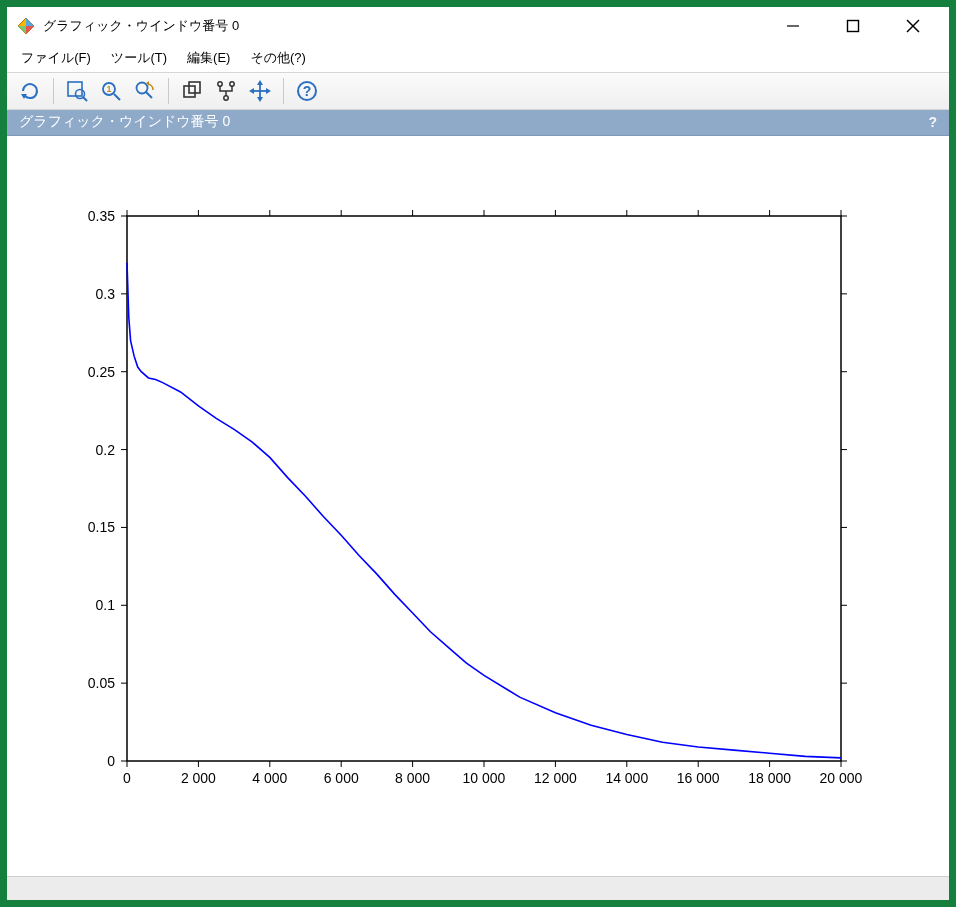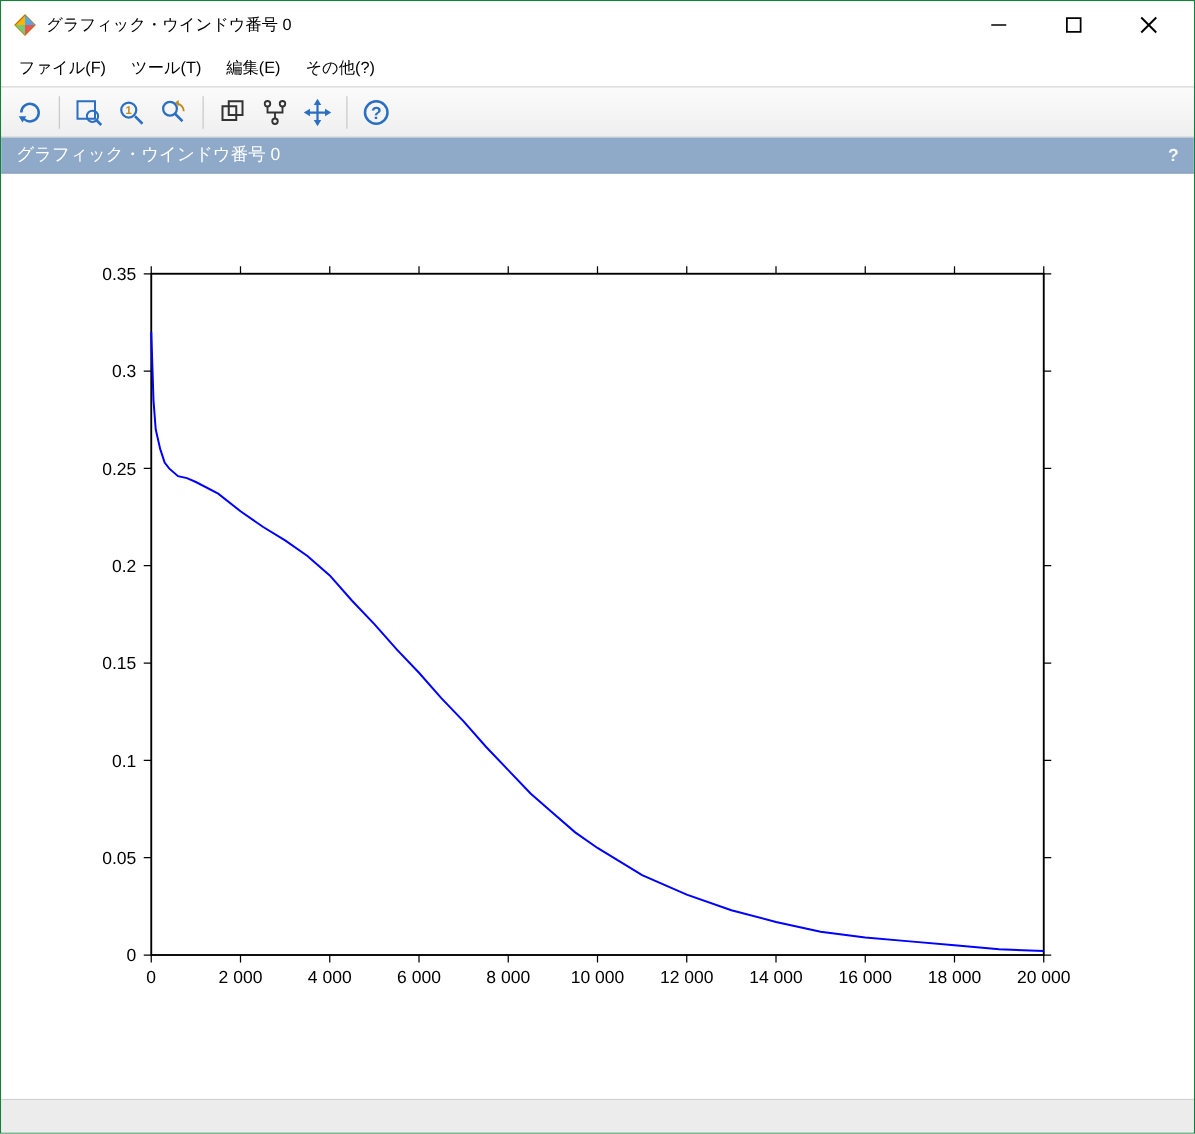--- a/index.html
+++ b/index.html
@@ -1,16 +1,16 @@
 <!DOCTYPE html>
 <html><head>
 <meta charset="utf-8">
 <style>
   html,body{margin:0;padding:0;font-family:"Yu Gothic","Meiryo",sans-serif;font-size:13px;color:#000;background:#fff}
-  .window{width:956px;height:907px;border:1px solid #15803d;box-sizing:border-box;display:flex;flex-direction:column;background:#fff}
+  .window{width:956px;height:907px;border:7px solid #15803d;box-sizing:border-box;display:flex;flex-direction:column;background:#fff}
   .titlebar{height:38px;display:flex;align-items:center;padding:0 6px 0 10px;background:#fff}
   .titlebar .app-icon{width:18px;height:18px;margin-right:8px}
   .title-text{flex:0 0 auto}
   .titlebar-spacer{flex:1}
   .win-controls{display:flex;align-items:center}
   .win-btn{width:60px;height:38px;display:flex;align-items:center;justify-content:center}
   .win-btn svg{display:block}
   .menubar{height:30px;display:flex;align-items:center;padding:0 6px;gap:4px;background:#fff}
   .menu-item{padding:4px 8px}
   .toolbar{height:40px;display:flex;align-items:center;padding:0 6px;border-top:1px solid #d6d6d6;border-bottom:1px solid #d6d6d6;background:linear-gradient(#fbfbfb,#efefef)}

